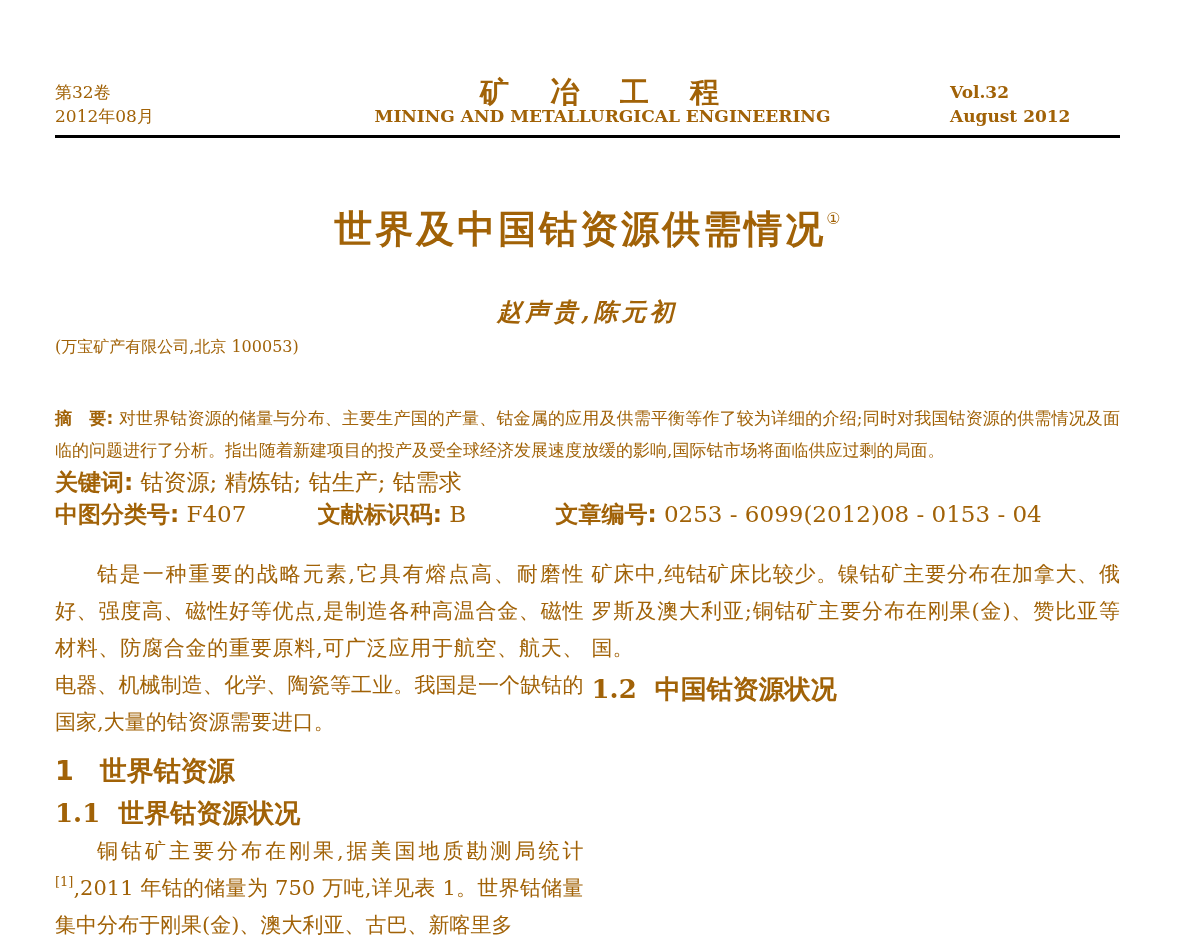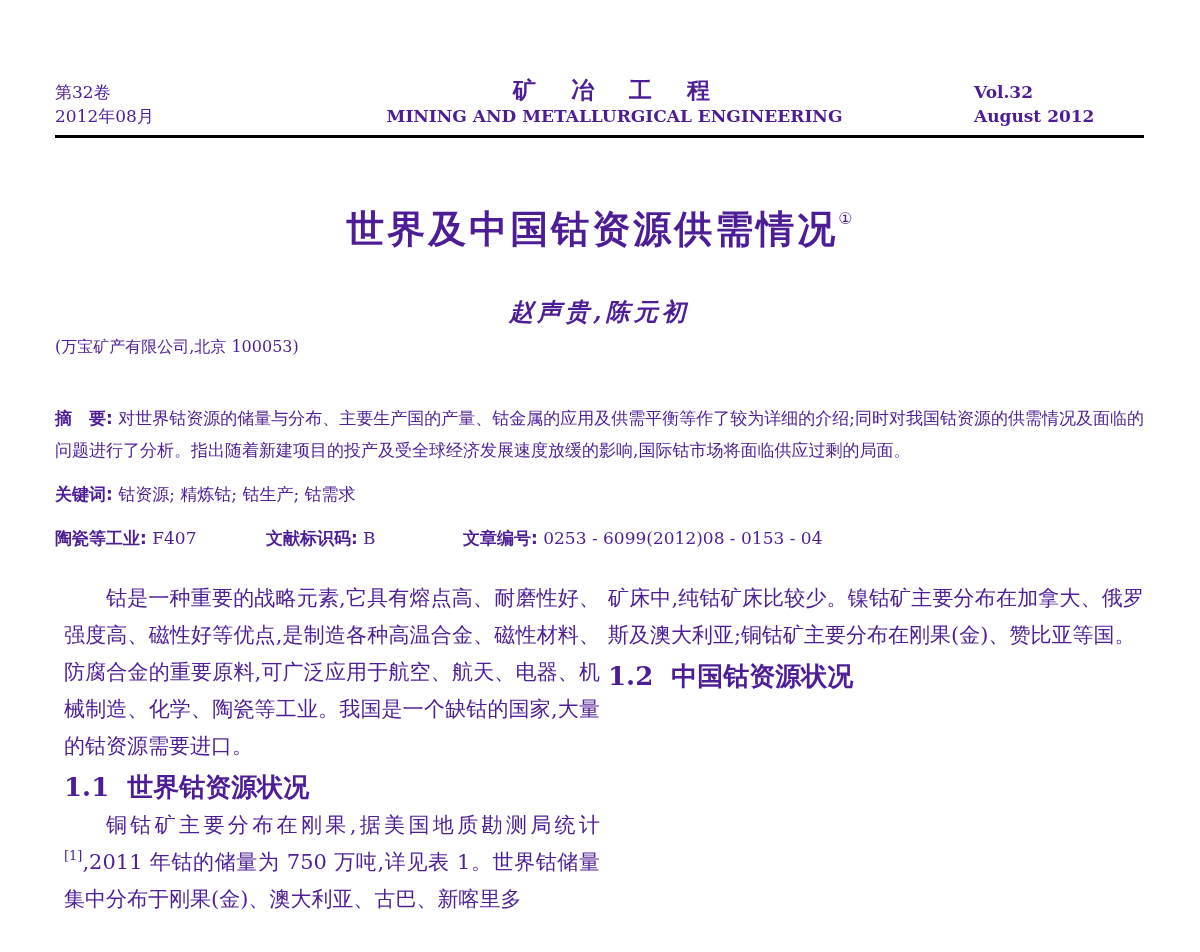--- a/index.html
+++ b/index.html
@@ -1,47 +1,47 @@
 <!DOCTYPE html>
 <html lang="zh"><head>
 <meta charset="utf-8">
 <style>
   html,body{margin:0;padding:0;background:#e8e8e8;}
   .page{
     position:relative;
     width:1200px;height:952px;
     margin:0 auto;
     background:#ffffff;
-    color:#4c1d95;
+    color:#a16207;
     overflow:hidden;
     box-sizing:border-box;
-    padding:80px 56px 0 55px;
+    padding:80px 80px 0 55px;
     font-family:"DejaVu Serif","Liberation Serif",serif;
   }
   
   .journal-header{display:flex;align-items:flex-start;}
   .jh-left{width:200px;font-size:17px;line-height:24px;}
   .jh-center{flex:1;text-align:center;}
   .jh-right{width:170px;text-align:left;font-size:17px;line-height:24px;font-weight:600;}
-  .jname-cn{font-size:23px;font-weight:700;letter-spacing:6px;line-height:24px;font-family:Liberation Mono, monospace;}
+  .jname-cn{font-size:29px;font-weight:700;letter-spacing:6px;line-height:24px;font-family:Liberation Sans, sans-serif;}
   .jname-en{font-size:17px;font-weight:700;line-height:24px;letter-spacing:0px;font-family:"DejaVu Serif",serif;}
   .header-rule{border:0;border-top:3.5px solid #000;margin:7px 0 0 0;}
   
   .article-title{
     margin-top:58px;text-align:center;
     font-family:"DejaVu Sans","Liberation Sans",sans-serif;
     font-size:38px;font-weight:700;letter-spacing:3px;line-height:46px;
   }
   .article-title sup{font-size:16px;font-weight:400;vertical-align:18px;letter-spacing:0;}
   .authors{margin-top:46px;text-align:center;font-size:24px;font-style:italic;font-weight:600;letter-spacing:4px;line-height:28px;}
   .affiliation{margin-top:8px;text-align:left;font-size:16px;line-height:26px;}
   
   .abstract-block{margin-top:42px;font-size:17px;line-height:32px;text-align:justify;}
   .blabel{font-family:"DejaVu Sans","Liberation Sans",sans-serif;font-weight:700;}
-  .meta-line{margin-top:12px;font-size:17px;line-height:32px;}
+  .meta-line{margin-top:0;font-size:23px;line-height:32px;}
   .meta-line .seg{margin-right:0;}
   .gap1{display:inline-block;width:64px;}
   .gap2{display:inline-block;width:82px;}
   
   .body-cols{margin-top:26px;display:flex;gap:8px;justify-content:flex-end;}
   .col{width:536px;font-size:21px;line-height:37px;text-align:justify;}
   .col p{margin:0;}
   .indent{text-indent:2em;}
   .sup-ref{font-size:13px;vertical-align:9px;line-height:0;}
   h2.sec{
@@ -84,29 +84,30 @@
 
   <div class="abstract-block">
     <span class="blabel">摘　要:</span>
     <span>对世界钴资源的储量与分布、主要生产国的产量、钴金属的应用及供需平衡等作了较为详细的介绍;同时对我国钴资源的供需情况及面临的问题进行了分析。指出随着新建项目的投产及受全球经济发展速度放缓的影响,国际钴市场将面临供应过剩的局面。</span>
   </div>
   <div class="meta-line">
     <span class="blabel">关键词:</span>
     <span>钴资源; 精炼钴; 钴生产; 钴需求</span>
   </div>
   <div class="meta-line">
-    <span class="seg"><span class="blabel">陶瓷等工业:</span> <span>F407</span></span><span class="gap1"></span>
+    <span class="seg"><span class="blabel">中图分类号:</span> <span>F407</span></span><span class="gap1"></span>
     <span class="seg"><span class="blabel">文献标识码:</span> <span>B</span></span><span class="gap2"></span>
     <span class="seg"><span class="blabel">文章编号:</span> <span>0253 - 6099(2012)08 - 0153 - 04</span></span>
   </div>
 
   <div class="body-cols">
 
     <div class="col">
       <p class="indent">钴是一种重要的战略元素,它具有熔点高、耐磨性好、强度高、磁性好等优点,是制造各种高温合金、磁性材料、防腐合金的重要原料,可广泛应用于航空、航天、电器、机械制造、化学、陶瓷等工业。我国是一个缺钴的国家,大量的钴资源需要进口。</p>
+      <h2 class="sec"><span class="num">1</span><span>世界钴资源</span></h2>
       <h3 class="subsec"><span class="num">1.1</span><span>世界钴资源状况</span></h3>
       <p class="indent"><span>铜钴矿主要分布在刚果,据美国地质勘测局统计</span><span class="sup-ref">[1]</span><span>,2011 年钴的储量为 750 万吨,详见表 1。世界钴储量集中分布于刚果(金)、澳大利亚、古巴、新喀里多</span></p>
     </div>
 
     <div class="col">
       <p>矿床中,纯钴矿床比较少。镍钴矿主要分布在加拿大、俄罗斯及澳大利亚;铜钴矿主要分布在刚果(金)、赞比亚等国。</p>
       <h3 class="subsec"><span class="num">1.2</span><span>中国钴资源状况</span></h3>
     </div>
 
   </div>

